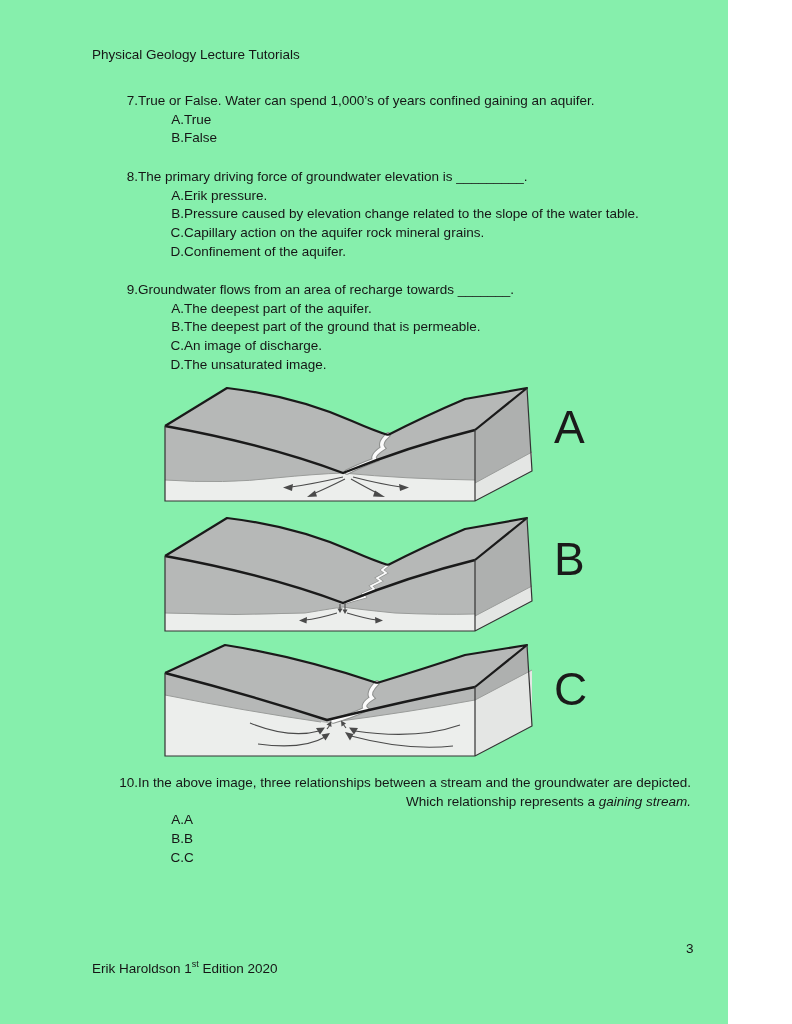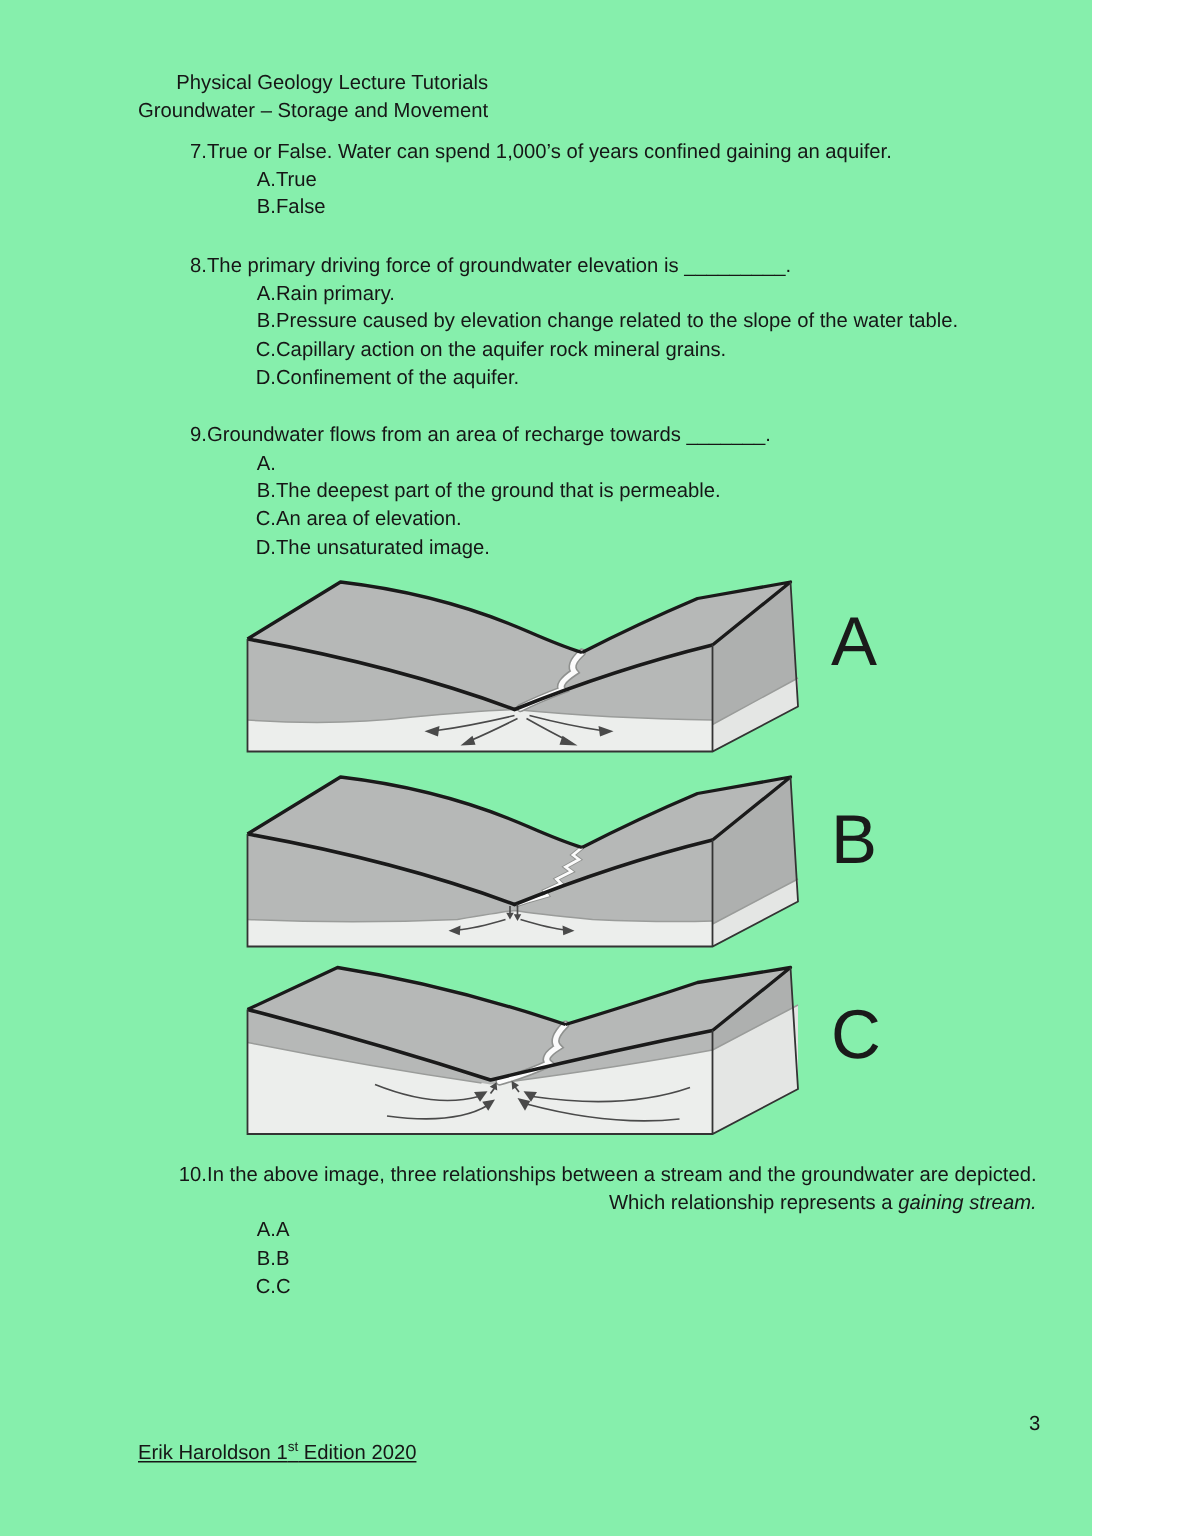--- a/index.html
+++ b/index.html
@@ -14,31 +14,30 @@
   .qnum-wide{width:28px;flex:none;}
   .qtext{white-space:nowrap;}
   .optrow{display:flex;margin-left:48px;}
   .optletter{width:22px;flex:none;}
   .cont{margin-left:26px;white-space:nowrap;}
   .ital{font-style:italic;}
   .fig{position:absolute;left:155px;width:390px;height:122px;}
   .fig svg{display:block;width:390px;height:122px;}
   .figlabel{position:absolute;left:554px;font-size:46px;line-height:1;color:#1a1a1a;}
   .pagenum{position:absolute;left:686px;top:941px;font-size:13.5px;}
-  .credit{position:absolute;left:92px;top:959px;font-size:13.5px;text-decoration:underline;}
+  .credit{position:absolute;left:92px;top:959px;font-size:13.5px;}
   .credit sup{font-size:9px;}
 </style>
 </head>
 <body>
 
 <div class="page">
 
   <div class="hdr">
     <div>Physical Geology Lecture Tutorials</div>
-    <div>Groundwater – Storage and Movement</div>
   </div>
 
   <div class="q" style="left:114px;top:92px;">
     <div class="qrow">
       <span class="qnum">7.</span>
       <span class="qtext">True or False. Water can spend 1,000’s of years confined gaining an aquifer.</span>
     </div>
     <div class="optrow">
       <span class="optletter">A.</span>
       <span>True</span>
@@ -49,21 +48,21 @@
     </div>
   </div>
 
   <div class="q" style="left:114px;top:168px;">
     <div class="qrow">
       <span class="qnum">8.</span>
       <span class="qtext">The primary driving force of groundwater elevation is _________.</span>
     </div>
     <div class="optrow">
       <span class="optletter">A.</span>
-      <span>Rain primary.</span>
+      <span>Erik pressure.</span>
     </div>
     <div class="optrow">
       <span class="optletter">B.</span>
       <span>Pressure caused by elevation change related to the slope of the water table.</span>
     </div>
     <div class="optrow">
       <span class="optletter">C.</span>
       <span>Capillary action on the aquifer rock mineral grains.</span>
     </div>
     <div class="optrow">
@@ -72,28 +71,29 @@
     </div>
   </div>
 
   <div class="q" style="left:114px;top:281px;">
     <div class="qrow">
       <span class="qnum">9.</span>
       <span class="qtext">Groundwater flows from an area of recharge towards _______.</span>
     </div>
     <div class="optrow">
       <span class="optletter">A.</span>
+      <span>The deepest part of the aquifer.</span>
     </div>
     <div class="optrow">
       <span class="optletter">B.</span>
       <span>The deepest part of the ground that is permeable.</span>
     </div>
     <div class="optrow">
       <span class="optletter">C.</span>
-      <span>An area of elevation.</span>
+      <span>An image of discharge.</span>
     </div>
     <div class="optrow">
       <span class="optletter">D.</span>
       <span>The unsaturated image.</span>
     </div>
   </div>
 
   <div class="fig" style="top:386px;">
     <svg viewBox="0 0 390 122" xmlns="http://www.w3.org/2000/svg">
       <path d="M10,40 Q110,58 188,87 Q255,60 320,44 L320,115 L10,115 Z" fill="#b6b8b7"></path>

